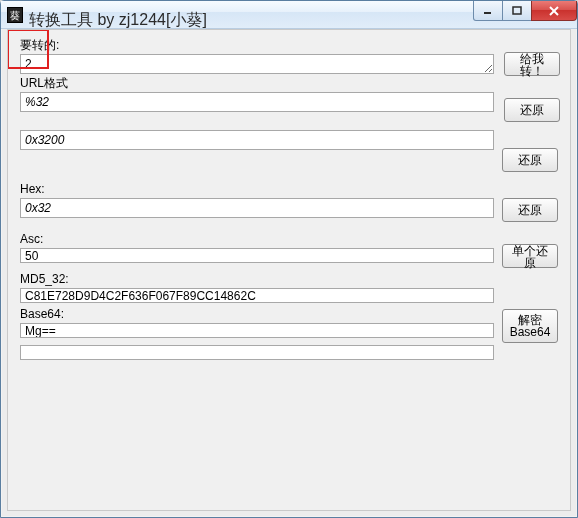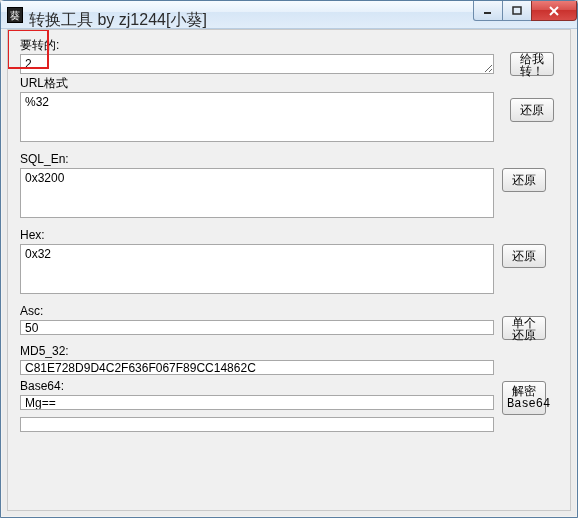--- a/index.html
+++ b/index.html
@@ -84,38 +84,39 @@
     width: 100%;
     border: 1px solid #a8a8a8;
     background: #fff;
     padding: 2px 4px;
     font-size: 12px;
     font-family: inherit;
     height: 15px;
     line-height: 14px;
   }
   .txt.multi {
-    height: 50px;
+    height: 20px;
     resize: none;
+    font-style: italic;
   }
   .btn {
     height: 24px;
     border: 1px solid #8a8a8a;
     background: linear-gradient(to bottom,#fdfdfd,#e4e4e4);
     font-size: 12px;
     font-family: inherit;
     padding: 0 4px;
     text-align: center;
     cursor: pointer;
     border-radius: 3px;
     white-space: pre-line;
     line-height: 12px;
-    width: 44px;
-  }
-  .btn.tall { height: 34px; font-family: Liberation Mono, monospace; }
+    width: 56px;
+  }
+  .btn.tall { height: 34px; }
   .red-highlight {
     position: absolute;
     border: 2px solid #e02020;
     pointer-events: none;
     z-index: 100;
   }
   .spacer { height: 6px; }
 </style>
 </head>
 <body>
@@ -157,21 +158,20 @@
       <div class="col-btn" style="flex-direction:column;justify-content:space-between">
         <button class="btn" style="margin-top:16px">给我转！</button>
         <button class="btn" style="margin-top:22px">还原</button>
       </div>
     </div>
 
     <div class="spacer"></div>
 
     <div class="row">
       <div class="col-inputs">
-        <div class="lbl">SQL_En:</div>
         <textarea class="txt multi" style="">0x3200</textarea>
       </div>
       <div class="col-btn" style="align-items:flex-end">
         <button class="btn" style="margin-top:18px">还原</button>
       </div>
     </div>
 
     <div class="spacer"></div>
 
     <div class="row">

